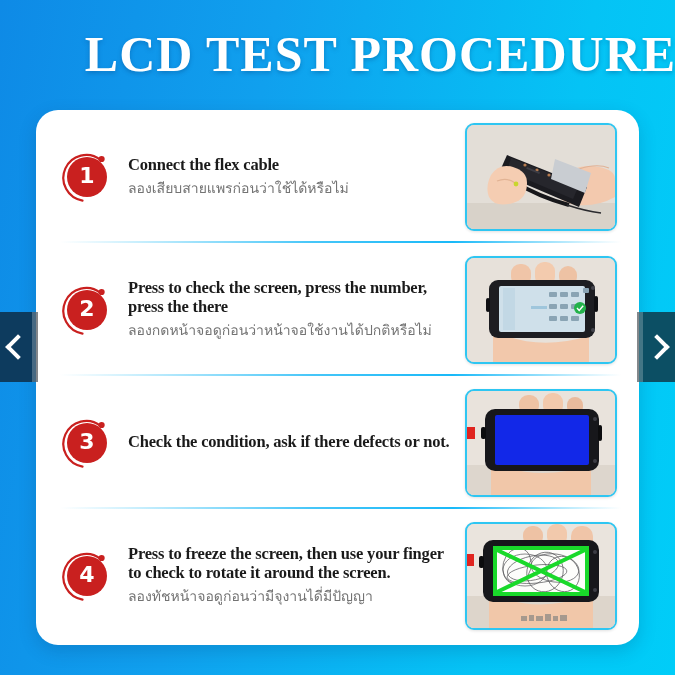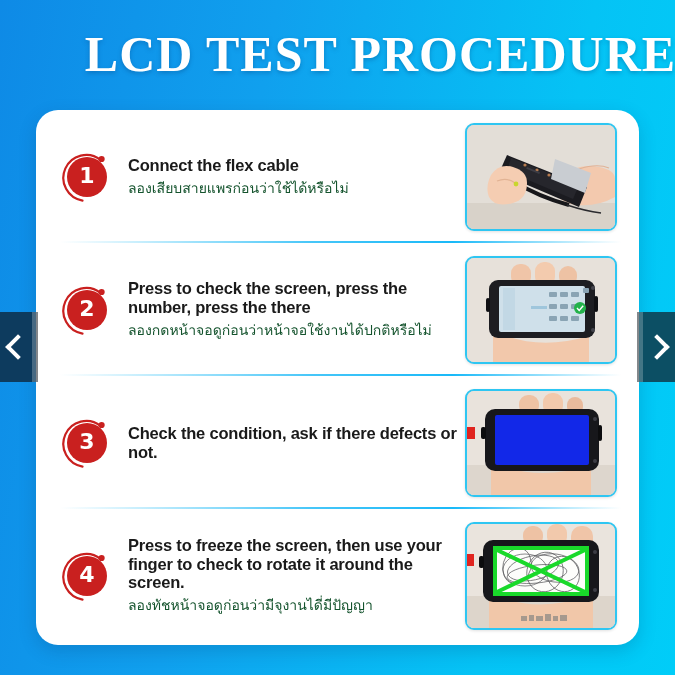--- a/index.html
+++ b/index.html
@@ -121,33 +121,33 @@
     padding-bottom: 1px;
   }
 
   
   .texts {
     flex: 1 1 auto;
     min-width: 0;
     padding-right: 6px;
   }
   .step-title {
-    font-family: Liberation Sans, sans-serif;
+    font-family: Liberation Serif, serif;
     font-weight: bold;
     font-size: 16.5px;
     line-height: 1.12;
     color: #1a1a1a;
     letter-spacing: -0.2px;
   }
   .step-sub {
     margin-top: 6px;
     font-family: "DejaVu Sans", sans-serif;
     font-size: 14px;
     line-height: 1.25;
-    color: #14532d;
+    color: #737373;
   }
 
   
   .photo {
     flex: 0 0 auto;
     width: 148px;
     height: 104px;
     border: 2px solid #2ec6f2;
     border-radius: 9px;
     overflow: hidden;

